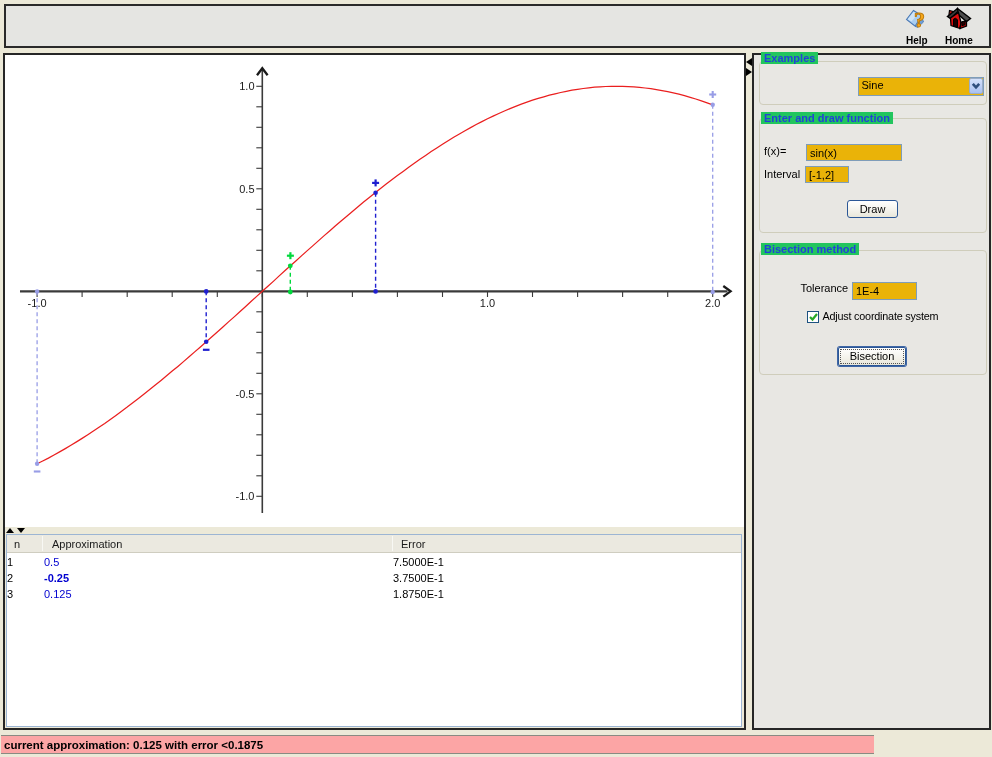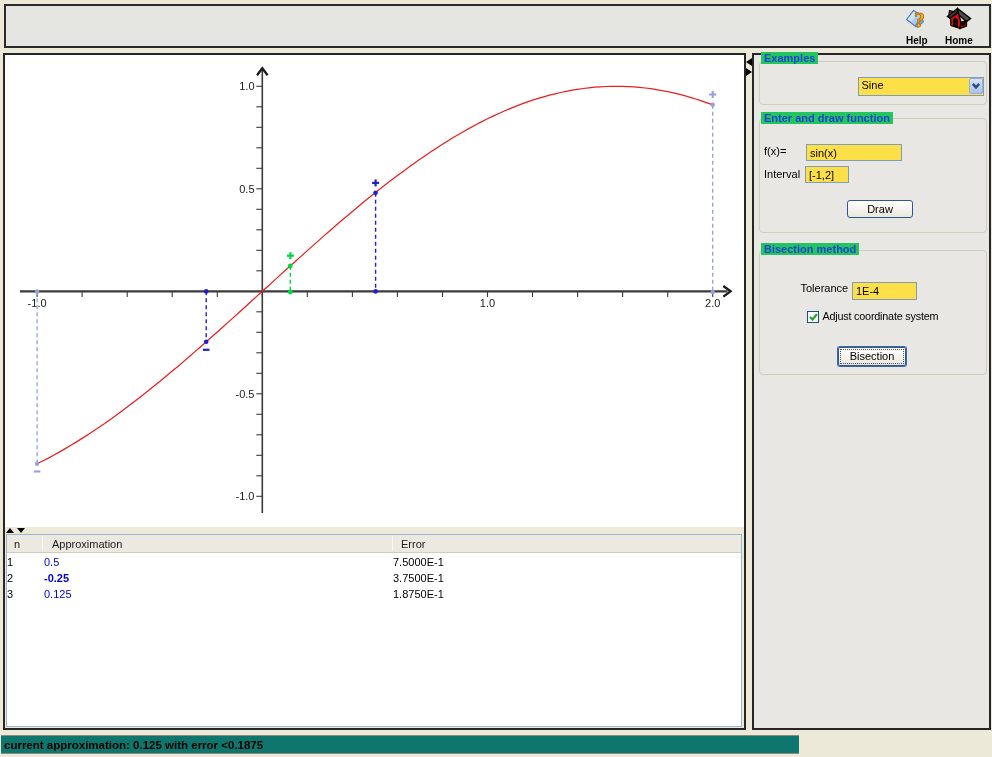--- a/index.html
+++ b/index.html
@@ -12,23 +12,23 @@
 .thead { position:absolute; left:0; top:0; right:0; height:18px; background:#ebe9e0; border-bottom:1px solid #cfcdc0; }
 .thead .sep { position:absolute; top:1px; bottom:1px; width:1px; background:#d2d0c2; border-right:1px solid #f8f8f4; }
 .hcell { position:absolute; top:3px; font-size:11px; color:#1a1a1a; }
 .trow { position:absolute; left:0; right:0; height:16px; font-size:11px; line-height:16px; }
 .tc { position:absolute; top:0; }
 .blue { color:#0000d0; }
 .rightpane { left:752px; top:53px; width:239px; height:677px; border:2px solid #262626; background:#e8e7e3; }
 .group { position:absolute; border:1px solid #cfcdbb; border-radius:4px; }
 .gtitle { position:absolute; font-size:11px; font-weight:bold; color:#2242d6; background:#22c55e; padding:0 3px; white-space:nowrap; }
 .lbl { position:absolute; font-size:11px; color:#000; white-space:nowrap; }
-.field { position:absolute; border:1px solid #7f9db9; background:#fde047; font-size:11px; color:#000; padding:2px 0 0 3px; }
+.field { position:absolute; border:1px solid #7f9db9; background:#eab308; font-size:11px; color:#000; padding:2px 0 0 3px; }
 .xpbtn { position:absolute; border:1px solid #2b5796; border-radius:3px; background:linear-gradient(#ffffff,#f4f3ec 55%,#e9e7da); font-size:11px; text-align:center; color:#000; }
-.statusbar { left:1px; top:735px; width:798px; height:19px; border-top:1px solid #8a8a82; border-bottom:1px solid #8a8a82; background:#0f766e; }
+.statusbar { left:1px; top:735px; width:873px; height:19px; border-top:1px solid #8a8a82; border-bottom:1px solid #8a8a82; background:#fca5a5; }
 .statusbar span { position:absolute; left:3px; top:3px; font-size:11.5px; font-weight:bold; color:#000; }
 .tri { position:absolute; width:0; height:0; }
 </style></head>
 <body>
 <div class="abs toolbar"></div>
 
 <svg class="abs" style="left:905px; top:8px;" width="24" height="23" viewBox="0 0 24 23">
   <path d="M1.5 11.5 L8.5 2.5 L16.5 7.5 L10.5 18.5 Z" fill="#a9cdf0" stroke="#4877b4" stroke-width="1.1"></path>
   <path d="M2.8 11.2 L8.6 3.8 L12.5 6.2 L6.5 13.5 Z" fill="#cfe4f8"></path>
   <path d="M10 18 L16.5 8 L18.5 14 L12.5 19.5 Z" fill="#6f9fd8" stroke="#4877b4" stroke-width="0.8"></path>
@@ -185,21 +185,21 @@
       <polyline points="2.8,4.8 6,8.4 9.2,4.8" fill="none" stroke="#2f4f7d" stroke-width="2.6"></polyline>
     </svg>
 </div>
 
 <div class="group" style="left:758.5px; top:118px; width:228px; height:115px;"></div>
 <div class="gtitle" style="left:761px; top:111.5px;">Enter and draw function</div>
 <div class="lbl" style="left:764px; top:144.5px;">f(x)=</div>
 <div class="field" style="left:806px; top:144px; width:96px; height:17px;">sin(x)</div>
 <div class="lbl" style="left:764px; top:168px;">Interval</div>
 <div class="field" style="left:805px; top:166px; width:44px; height:17px;">[-1,2]</div>
-<div class="xpbtn" style="left:847px; top:200px; width:66px; height:18px; line-height:16px;">Draw</div>
+<div class="xpbtn" style="left:847px; top:200px; width:51px; height:18px; line-height:16px;">Draw</div>
 
 <div class="group" style="left:758.5px; top:250px; width:228px; height:125px;"></div>
 <div class="gtitle" style="left:761px; top:243px;">Bisection method</div>
 <div class="lbl" style="left:800.5px; top:282px;">Tolerance</div>
 <div class="field" style="left:852px; top:282px; width:65px; height:18px;">1E-4</div>
 <div class="abs" style="left:807px; top:311px; width:12px; height:12px; background:#fff; border:1px solid #1c5280;">
   <svg style="position:absolute; left:0; top:-1px;" width="11" height="12" viewBox="0 0 11 12">
       <polyline points="2,6 4.5,8.5 9,3" fill="none" stroke="#28a828" stroke-width="2.2"></polyline>
     </svg>
 </div>

